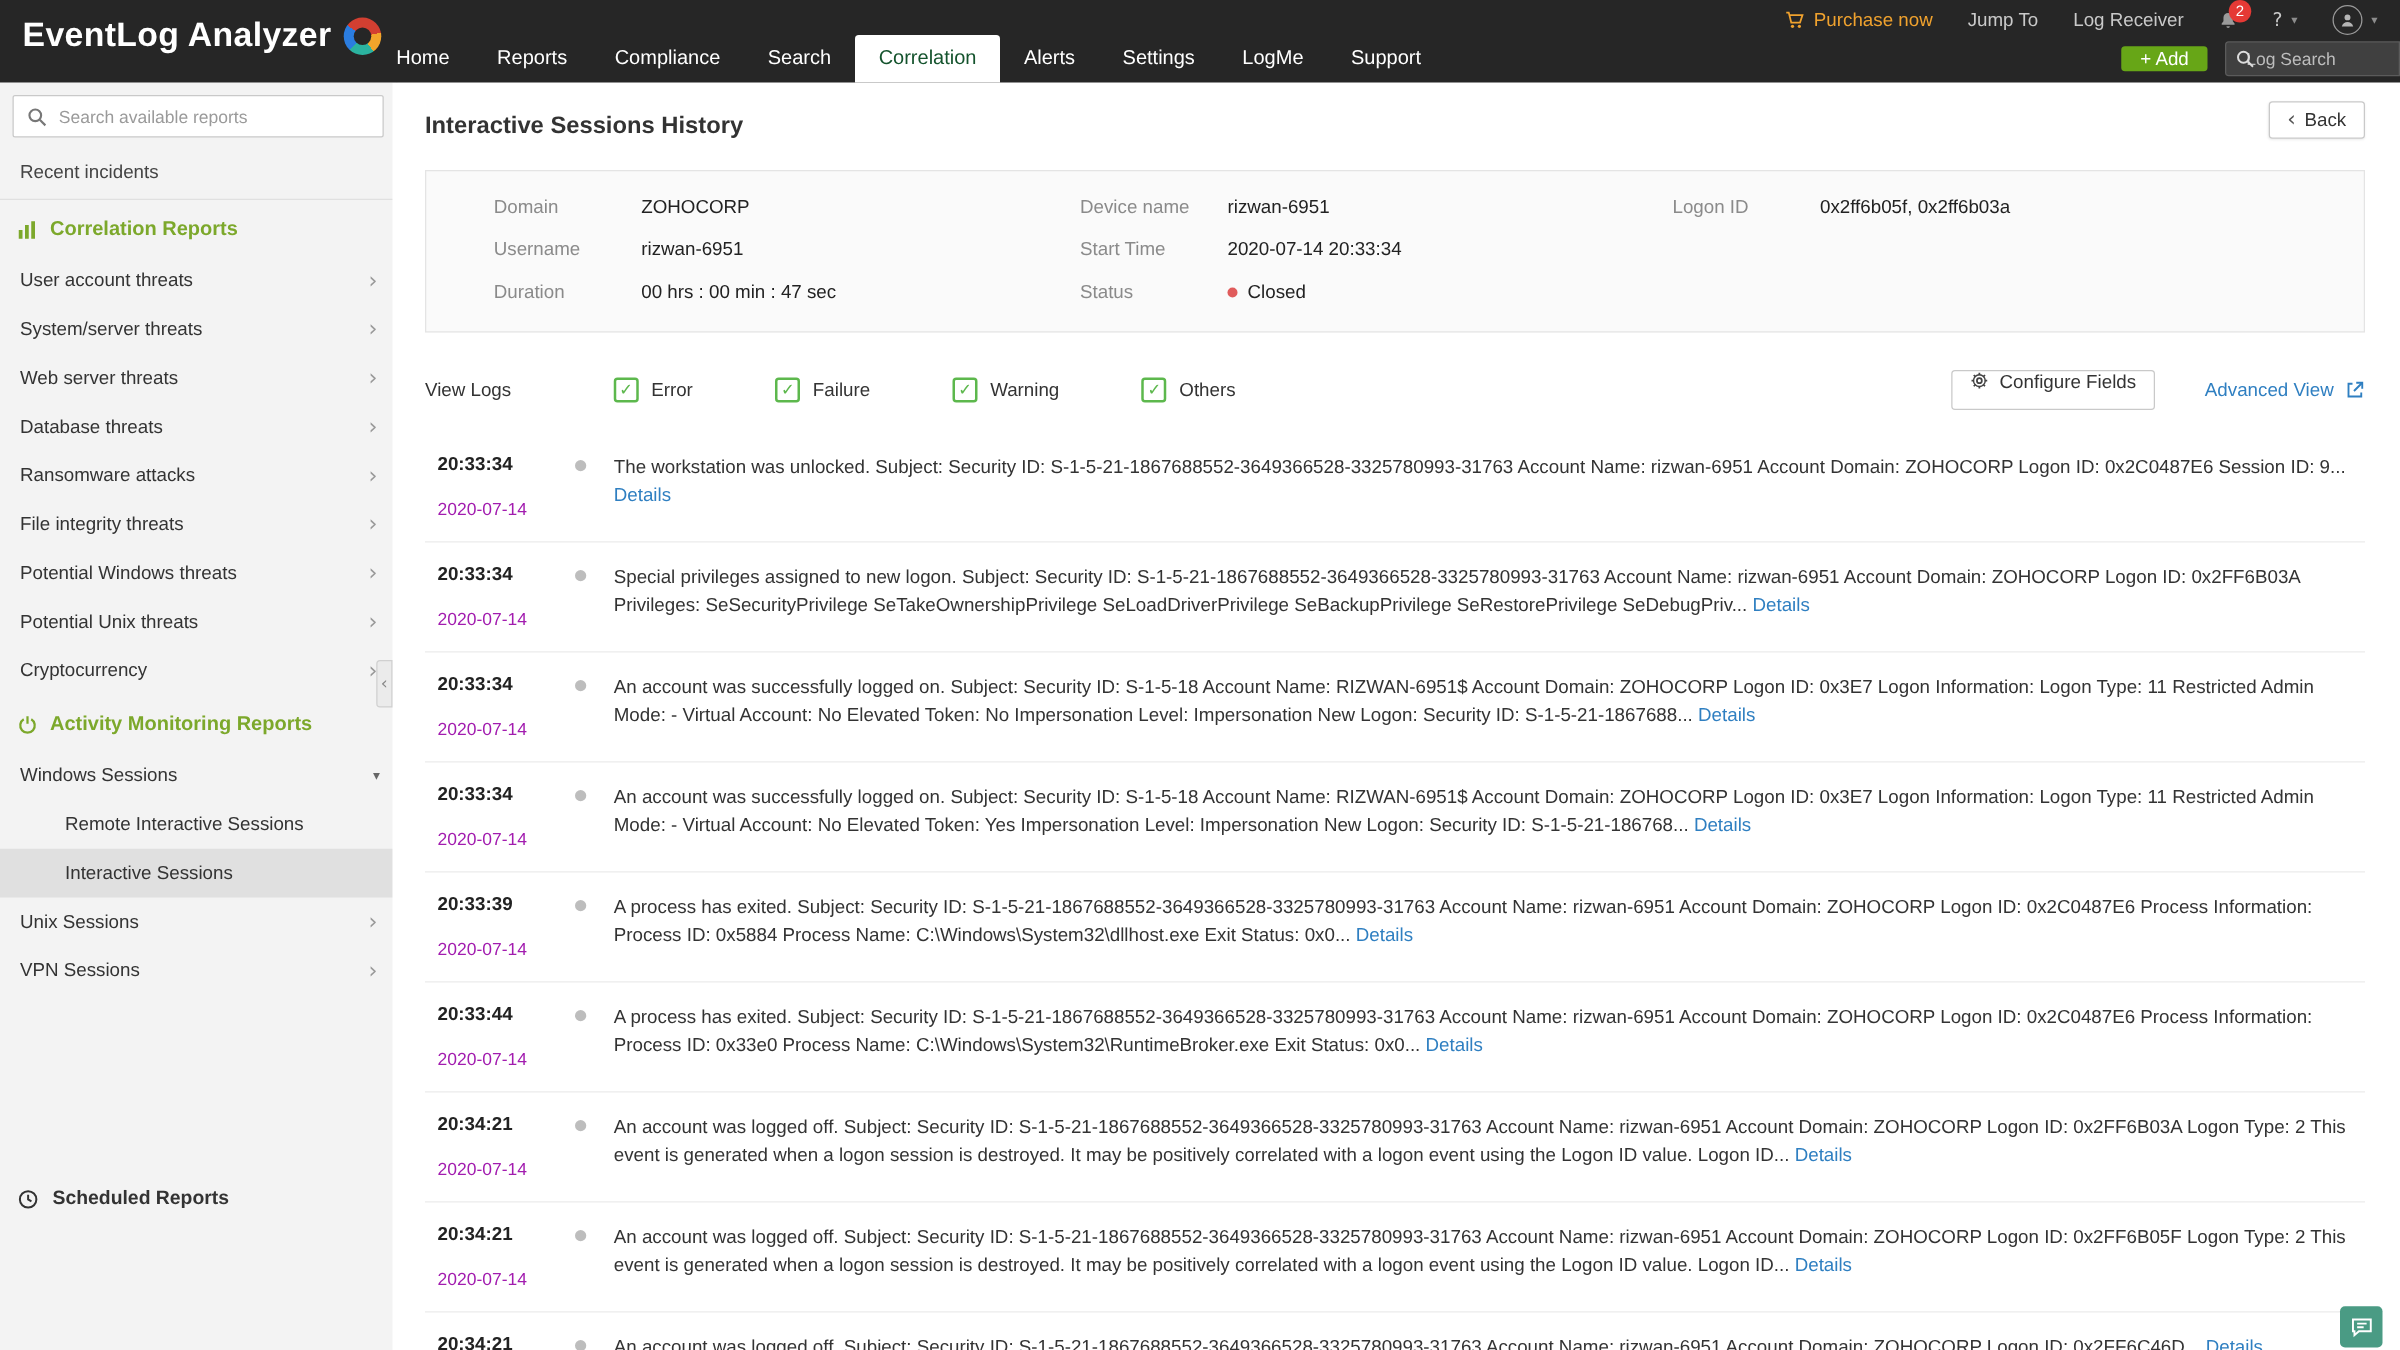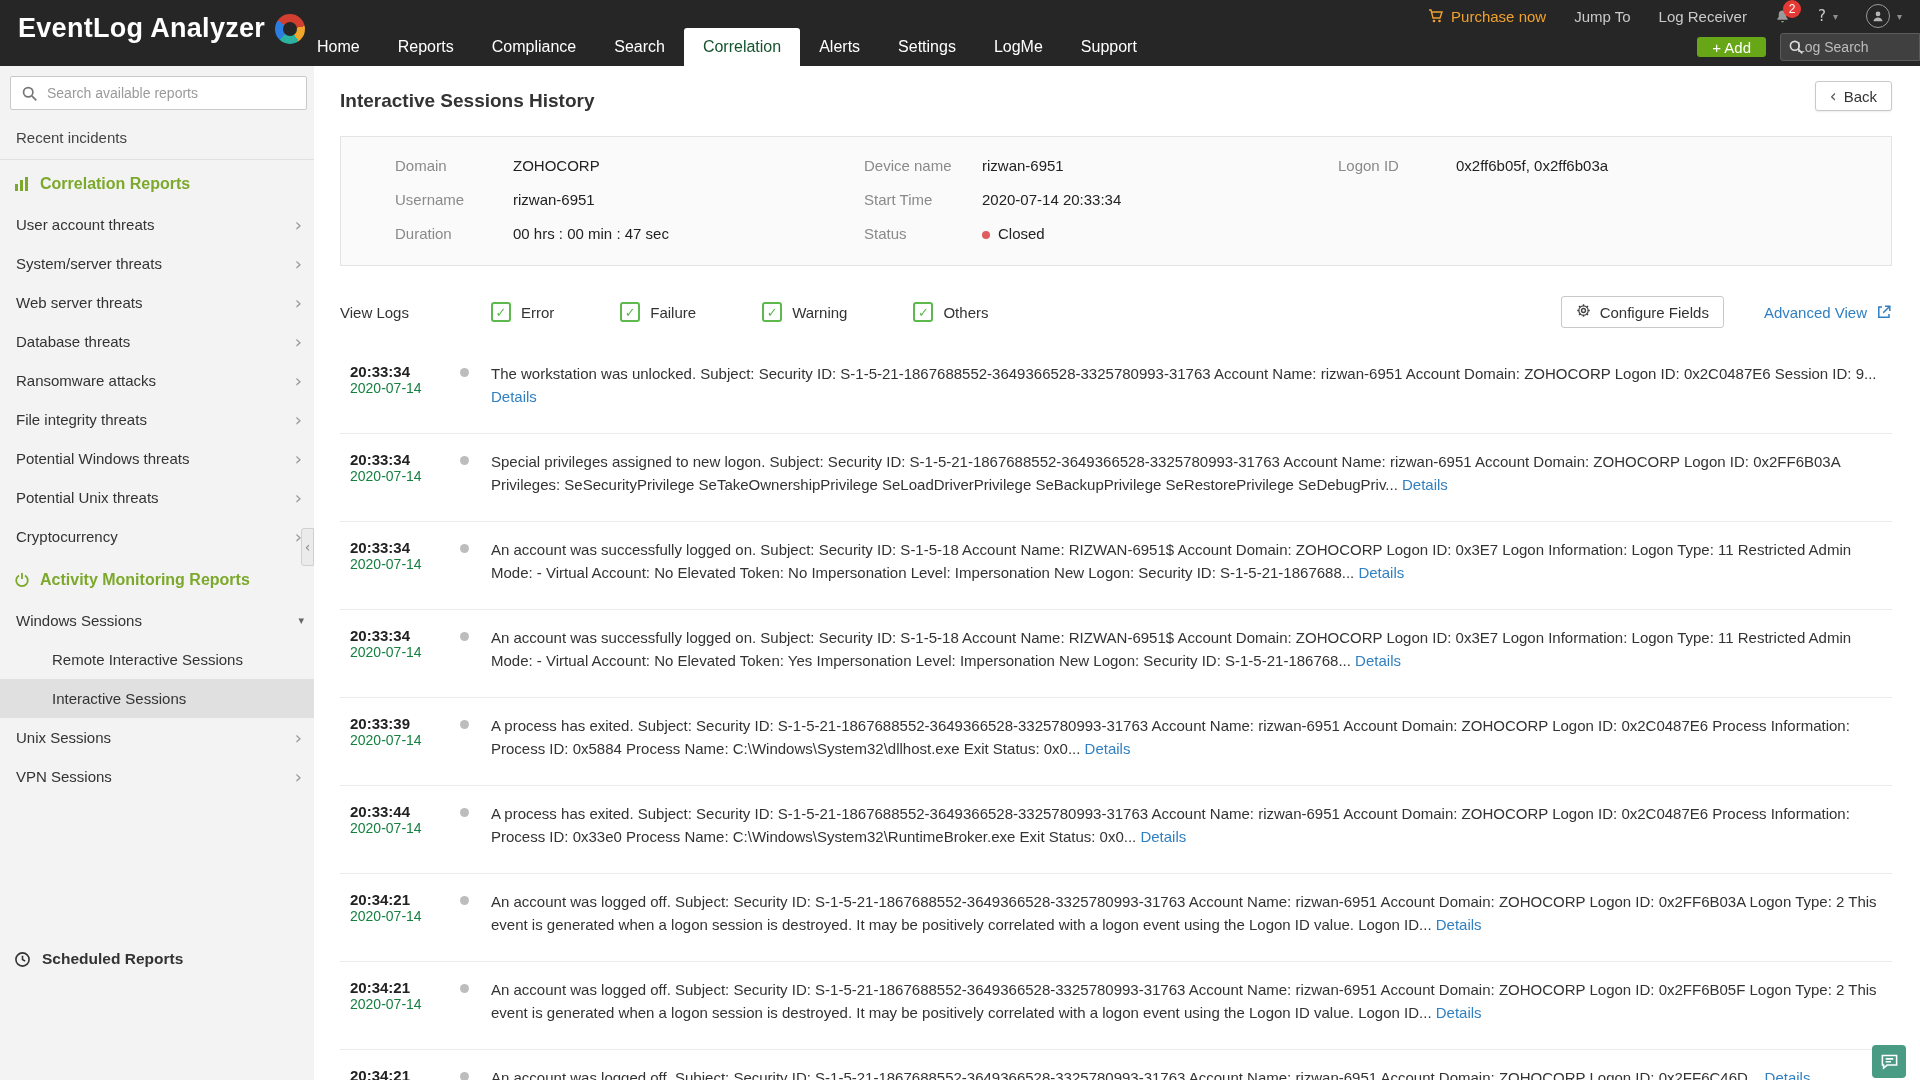--- a/index.html
+++ b/index.html
@@ -74,30 +74,30 @@
   .dot-red { display:inline-block; width:8px; height:8px; border-radius:50%; background:#e05b5b; margin-right:8px; }
 
   .viewlogs { margin:30px 28px 0 26px; display:flex; align-items:center; }
   .vl-label { font-size:15px; color:#333; margin-right:82px; }
   .cb-group { display:flex; align-items:center; margin-right:66px; cursor:pointer; }
   .cb { width:20px; height:20px; border:2px solid #5db84d; border-radius:3px; background:#fff;
     display:inline-flex; align-items:center; justify-content:center; color:#5db84d; font-size:13px; font-weight:700; }
   .cb-label { margin-left:10px; font-size:15px; color:#333; }
   .vl-right { margin-left:auto; display:flex; align-items:center; }
   .config-btn { height:32px; padding:0 14px; background:#fff; border:1px solid #c9c9c9; border-radius:3px;
-    display:flex; align-items:center; gap:9px; font-size:15px; color:#333; cursor:pointer; }
+    display:flex; gap:9px; font-size:15px; color:#333; cursor:pointer; }
   .config-btn .gear { color:#444; }
   .adv-link { margin-left:40px; display:flex; align-items:center; gap:9px; color:#2f7fc1; font-size:15px;
     cursor:pointer; text-decoration:none; }
 
   .logs { margin:18px 28px 0 26px; }
   .log-row { display:flex; align-items:flex-start; padding:17px 0 14px; border-bottom:1px solid #ececec; min-height:88px; }
   .log-time-col { width:96px; margin-left:10px; flex-shrink:0; }
   .log-time { font-size:15px; font-weight:700; color:#222; }
-  .log-date { font-size:14px; color:#15803d; margin-top:0; }
+  .log-date { font-size:14px; color:#a21caf; margin-top:19px; }
   .log-dot { width:9px; height:9px; border-radius:50%; background:#bdbdbd; margin:5px 22px 0 14px; flex-shrink:0; }
   .log-msg { flex:1; font-size:15px; color:#333; line-height:1.5; }
   .log-msg a { color:#2f7fc1; text-decoration:none; cursor:pointer; }
 
   .chat-btn { position:absolute; right:14px; bottom:2px; width:34px; height:33px; background:#4a9b84;
     border-radius:4px; display:flex; align-items:center; justify-content:center; cursor:pointer; z-index:30; }
 </style>
 </head>
 <body>
 

